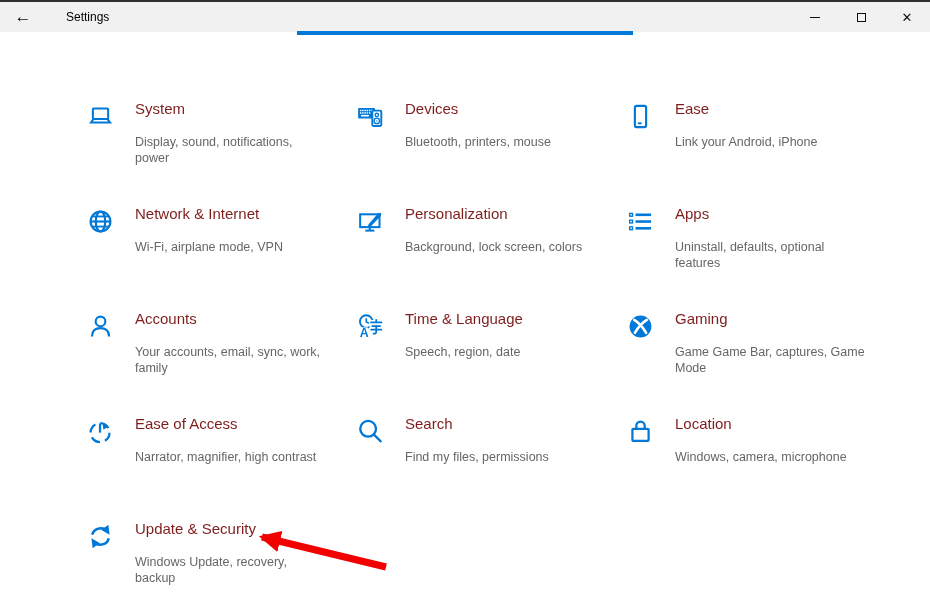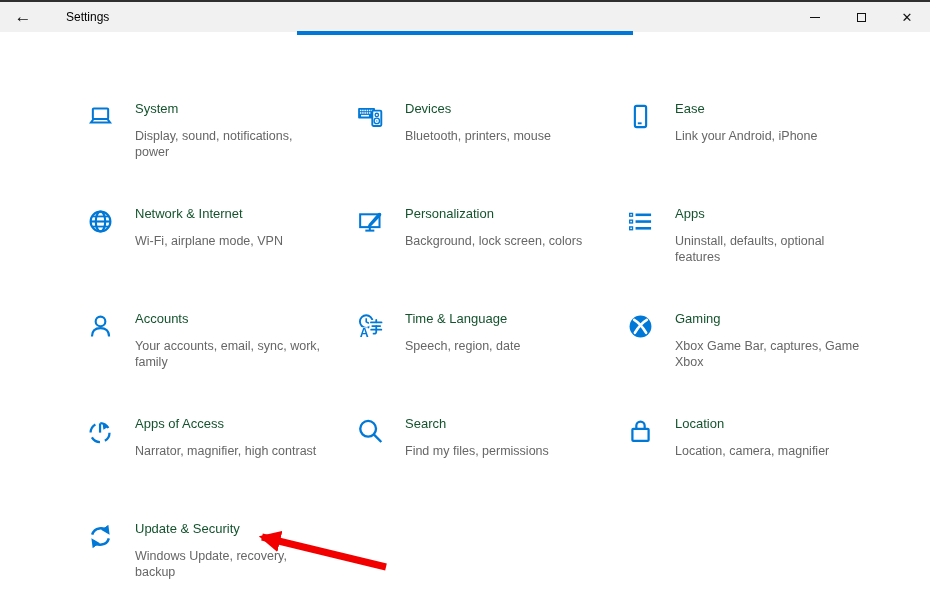--- a/index.html
+++ b/index.html
@@ -23,22 +23,22 @@
   
   .search-underline { position:absolute; left:297px; top:31px; width:336px; height:4px; }
 
   
   .grid { position:absolute; left:87px; top:85px; display:grid;
           grid-template-columns:270px 270px 270px; grid-auto-rows:105px; }
   .tile { display:flex; align-items:flex-start; cursor:pointer; }
   .tile-icon { width:27px; height:27px; margin-top:18px; flex:0 0 27px; }
   .tile-icon svg { width:27px; height:27px; display:block; }
   .tile-text { margin-left:21px; margin-top:14px; width:190px; }
-  .tile-title { font-size:13px; color:#14532d; line-height:20px; }
-  .tile-sub { font-size:12.5px; color:#666; line-height:16px; margin-top:9px; }
+  .tile-title { font-size:15px; color:#7f1d1d; line-height:20px; }
+  .tile-sub { font-size:12.5px; color:#666; line-height:16px; margin-top:15px; }
 
   
   .annotation { position:absolute; left:0; top:0; width:930px; height:612px; pointer-events:none; }
 </style>
 </head>
 <body>
 
 <div id="stage">
 
   <div class="top-edge"></div>
@@ -206,33 +206,33 @@
       <div class="tile">
     <div class="tile-icon">
           <svg viewBox="0 0 24 24">
     <circle cx="12" cy="12" r="9.7" fill="#0078d7"></circle>
     <path d="M6.4 6.2 C9.6 8.1 13.8 12.4 17 17.6" stroke="#fff" stroke-width="2.3" fill="none" stroke-linecap="round"></path>
     <path d="M17.6 6.2 C14.4 8.1 10.2 12.4 7 17.6" stroke="#fff" stroke-width="2.3" fill="none" stroke-linecap="round"></path>
   </svg>
         </div>
     <div class="tile-text">
       <div class="tile-title">Gaming</div>
-      <div class="tile-sub">Xbox Game Bar, captures, Game Xbox</div>
+      <div class="tile-sub">Game Game Bar, captures, Game Mode</div>
     </div>
   </div>
       <div class="tile">
     <div class="tile-icon">
           <svg viewBox="0 0 24 24">
     <circle cx="11.6" cy="13" r="8.4" fill="none" stroke="#0078d7" stroke-width="2" stroke-dasharray="8.6 4.6"></circle>
     <path d="M11.6 13 V4.8" stroke="#0078d7" stroke-width="2" fill="none"></path>
     <path d="M13.8 4.2 L19.2 7.6 L14.6 10.4 Z" fill="#0078d7"></path>
   </svg>
         </div>
     <div class="tile-text">
-      <div class="tile-title">Apps of Access</div>
+      <div class="tile-title">Ease of Access</div>
       <div class="tile-sub">Narrator, magnifier, high contrast</div>
     </div>
   </div>
       <div class="tile">
     <div class="tile-icon">
           <svg viewBox="0 0 24 24" fill="none" stroke="#0078d7" stroke-width="2.1">
     <circle cx="9.9" cy="9.6" r="7"></circle>
     <path d="M14.9 14.6 L21.6 21.3"></path>
   </svg>
         </div>
@@ -243,21 +243,21 @@
   </div>
       <div class="tile">
     <div class="tile-icon">
           <svg viewBox="0 0 24 24" fill="none" stroke="#0078d7" stroke-width="2">
     <rect x="4.8" y="9.7" width="14.4" height="10.6" rx="0.8"></rect>
     <path d="M8.3 9.7 V6.9 C8.3 4.8 9.9 3.2 12 3.2 C14.1 3.2 15.7 4.8 15.7 6.9 V9.7"></path>
   </svg>
         </div>
     <div class="tile-text">
       <div class="tile-title">Location</div>
-      <div class="tile-sub">Location, camera, magnifier</div>
+      <div class="tile-sub">Windows, camera, microphone</div>
     </div>
   </div>
       <div class="tile">
     <div class="tile-icon">
           <svg viewBox="0 0 24 24" fill="none" stroke="#0078d7" stroke-width="2.2">
     <defs>
       <marker id="synchead" viewBox="0 0 10 10" refX="6" refY="5" markerWidth="4" markerHeight="4" orient="auto">
         <path d="M0 0.5 L9 5 L0 9.5 Z" fill="#0078d7" stroke="none"></path>
       </marker>
     </defs>

